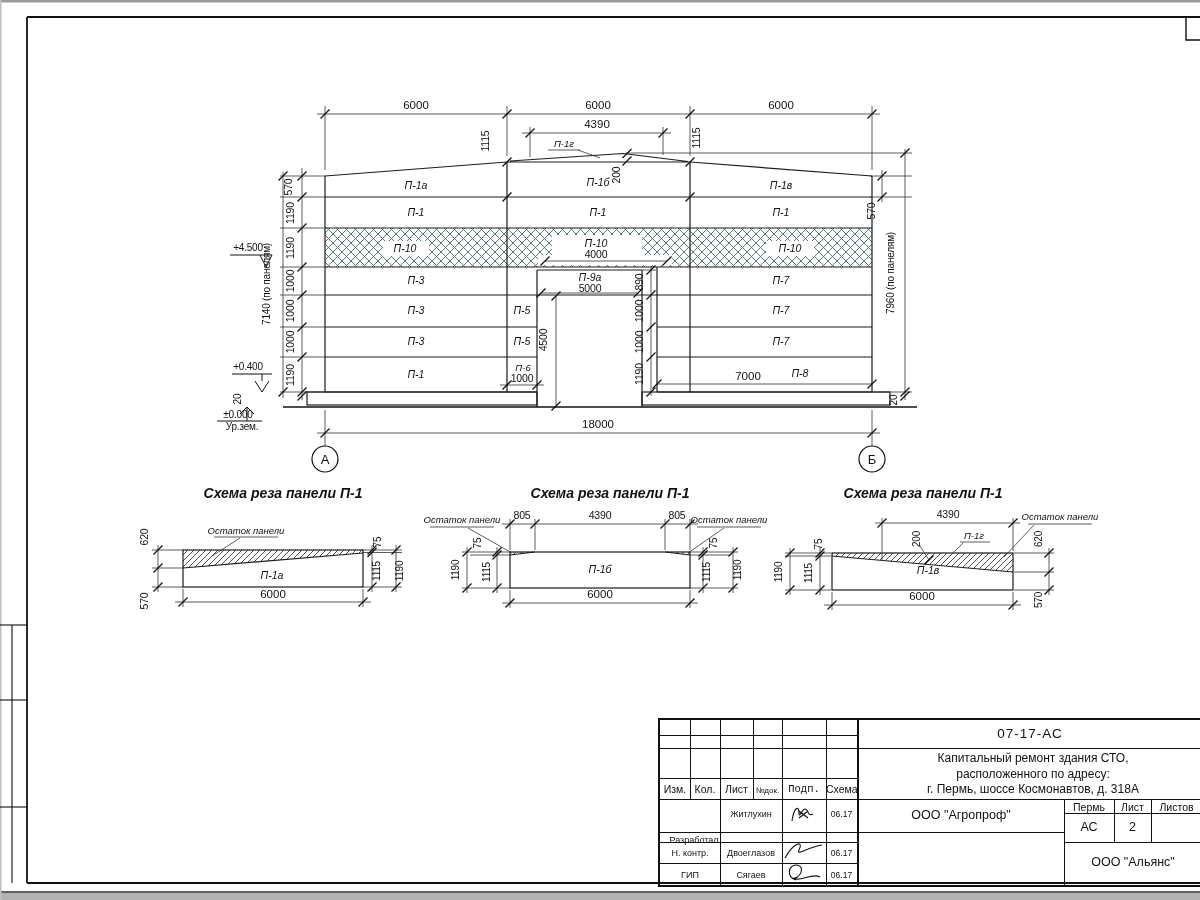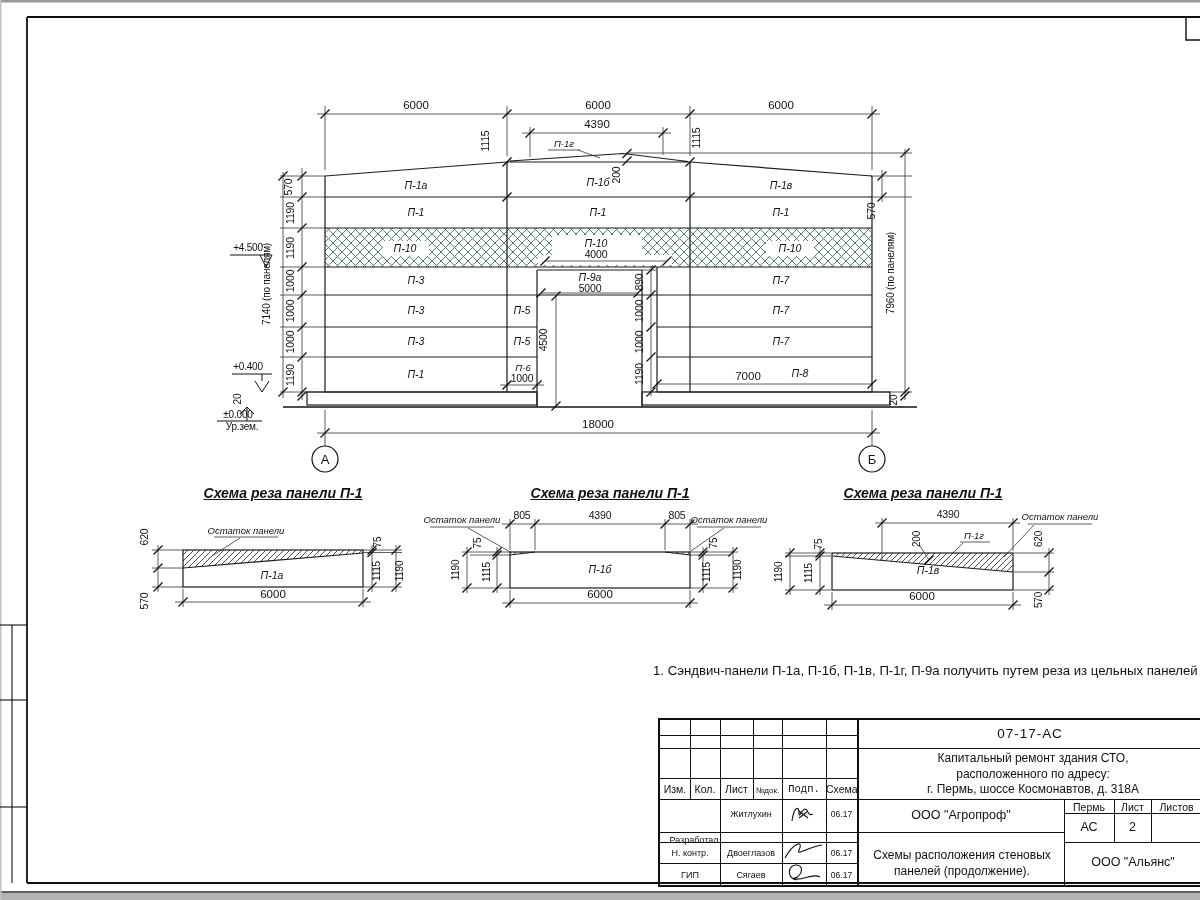--- a/index.html
+++ b/index.html
@@ -1,20 +1,20 @@
 <!DOCTYPE html>
 <html><head>
 <meta charset="utf-8">
 <style>
   html,body{margin:0;padding:0;background:#fff;}
   #page{position:relative;width:1200px;height:900px;background:#fff;overflow:hidden;
         font-family:"Liberation Sans",sans-serif;color:#111;}
   .abs{position:absolute;}
   .ttl{font:bold italic 16px "Liberation Sans",sans-serif;text-decoration:underline;text-align:center;letter-spacing:.3px;}
-  .sttl{font:bold italic 14px "Liberation Sans",sans-serif;text-decoration:underline;text-align:center;}
+  .sttl{font:bold italic 14px "Liberation Sans",sans-serif;text-align:center;}
   .note{font:13.2px "Liberation Sans",sans-serif;line-height:16.5px;}
   svg text{fill:#111;}
   .d{font:10.5px "Liberation Sans",sans-serif;text-anchor:middle;letter-spacing:-.2px;}
   .db{font:11.5px "Liberation Sans",sans-serif;text-anchor:middle;}
   .p{font:italic 10.5px "Liberation Sans",sans-serif;text-anchor:middle;}
   .ps{font:italic 9.5px "Liberation Sans",sans-serif;text-anchor:middle;}
   .ax{font:13px "Liberation Sans",sans-serif;text-anchor:middle;}
   .sm{font:10px "Liberation Sans",sans-serif;text-anchor:middle;letter-spacing:-.2px;}
   
   #stamp{left:658px;top:718px;width:542px;height:165px;border-left:2px solid #111;border-top:2px solid #111;border-bottom:2px solid #111;}
@@ -368,21 +368,20 @@
     <text class="ps" x="1060" y="520">Остаток панели</text>
     <text class="ps" x="974" y="539">П-1г</text>
     <text class="p" x="928" y="574">П-1в</text>
   </g>
 </svg>
 
 <div class="abs sttl" style="left:163px;top:485px;width:240px;">Схема реза панели П-1</div>
 <div class="abs sttl" style="left:490px;top:485px;width:240px;">Схема реза панели П-1</div>
 <div class="abs sttl" style="left:803px;top:485px;width:240px;">Схема реза панели П-1</div>
 <div class="abs note" style="left:653px;top:663px;width:545px;">
-  <div>1. Сэндвич-панели П-1а, П-1б, П-1в, П-1г, П-9а получить путем реза из цельных панелей</div>
 </div>
 
 <div class="abs" id="stamp">
 
   <div class="vl" style="left:30px;top:0;height:79px;"></div>
   <div class="vl" style="left:60px;top:0;height:165px;"></div>
   <div class="vl" style="left:93px;top:0;height:79px;"></div>
   <div class="vl" style="left:122px;top:0;height:165px;"></div>
   <div class="vl" style="left:166px;top:0;height:165px;"></div>
   <div class="vl" style="left:197px;top:0;height:165px;width:2px;"></div>
@@ -431,20 +430,16 @@
     <div>Капитальный ремонт здания СТО,</div>
     <div>расположенного по адресу:</div>
     <div>г. Пермь, шоссе Космонавтов, д. 318А</div>
   </div>
   <div class="t" style="left:198px;top:88px;width:206px;font-size:12.5px;">ООО "Агропроф"</div>
   <div class="t" style="left:404px;top:81px;width:50px;font-size:10.5px;">Пермь</div>
   <div class="t" style="left:454px;top:81px;width:37px;font-size:10.5px;">Лист</div>
   <div class="t" style="left:491px;top:81px;width:51px;font-size:10.5px;">Листов</div>
   <div class="t" style="left:404px;top:100px;width:50px;font-size:12.5px;">АС</div>
   <div class="t" style="left:454px;top:100px;width:37px;font-size:12.5px;">2</div>
-  <div class="t" style="left:200px;top:127px;width:204px;font-size:12px;line-height:16px;">
-    <div>Схемы расположения стеновых</div>
-    <div>панелей (продолжение).</div>
-  </div>
   <div class="t" style="left:404px;top:135px;width:138px;font-size:12.5px;">ООО "Альянс"</div>
 </div>
 
 </div>
 
 </body></html>

